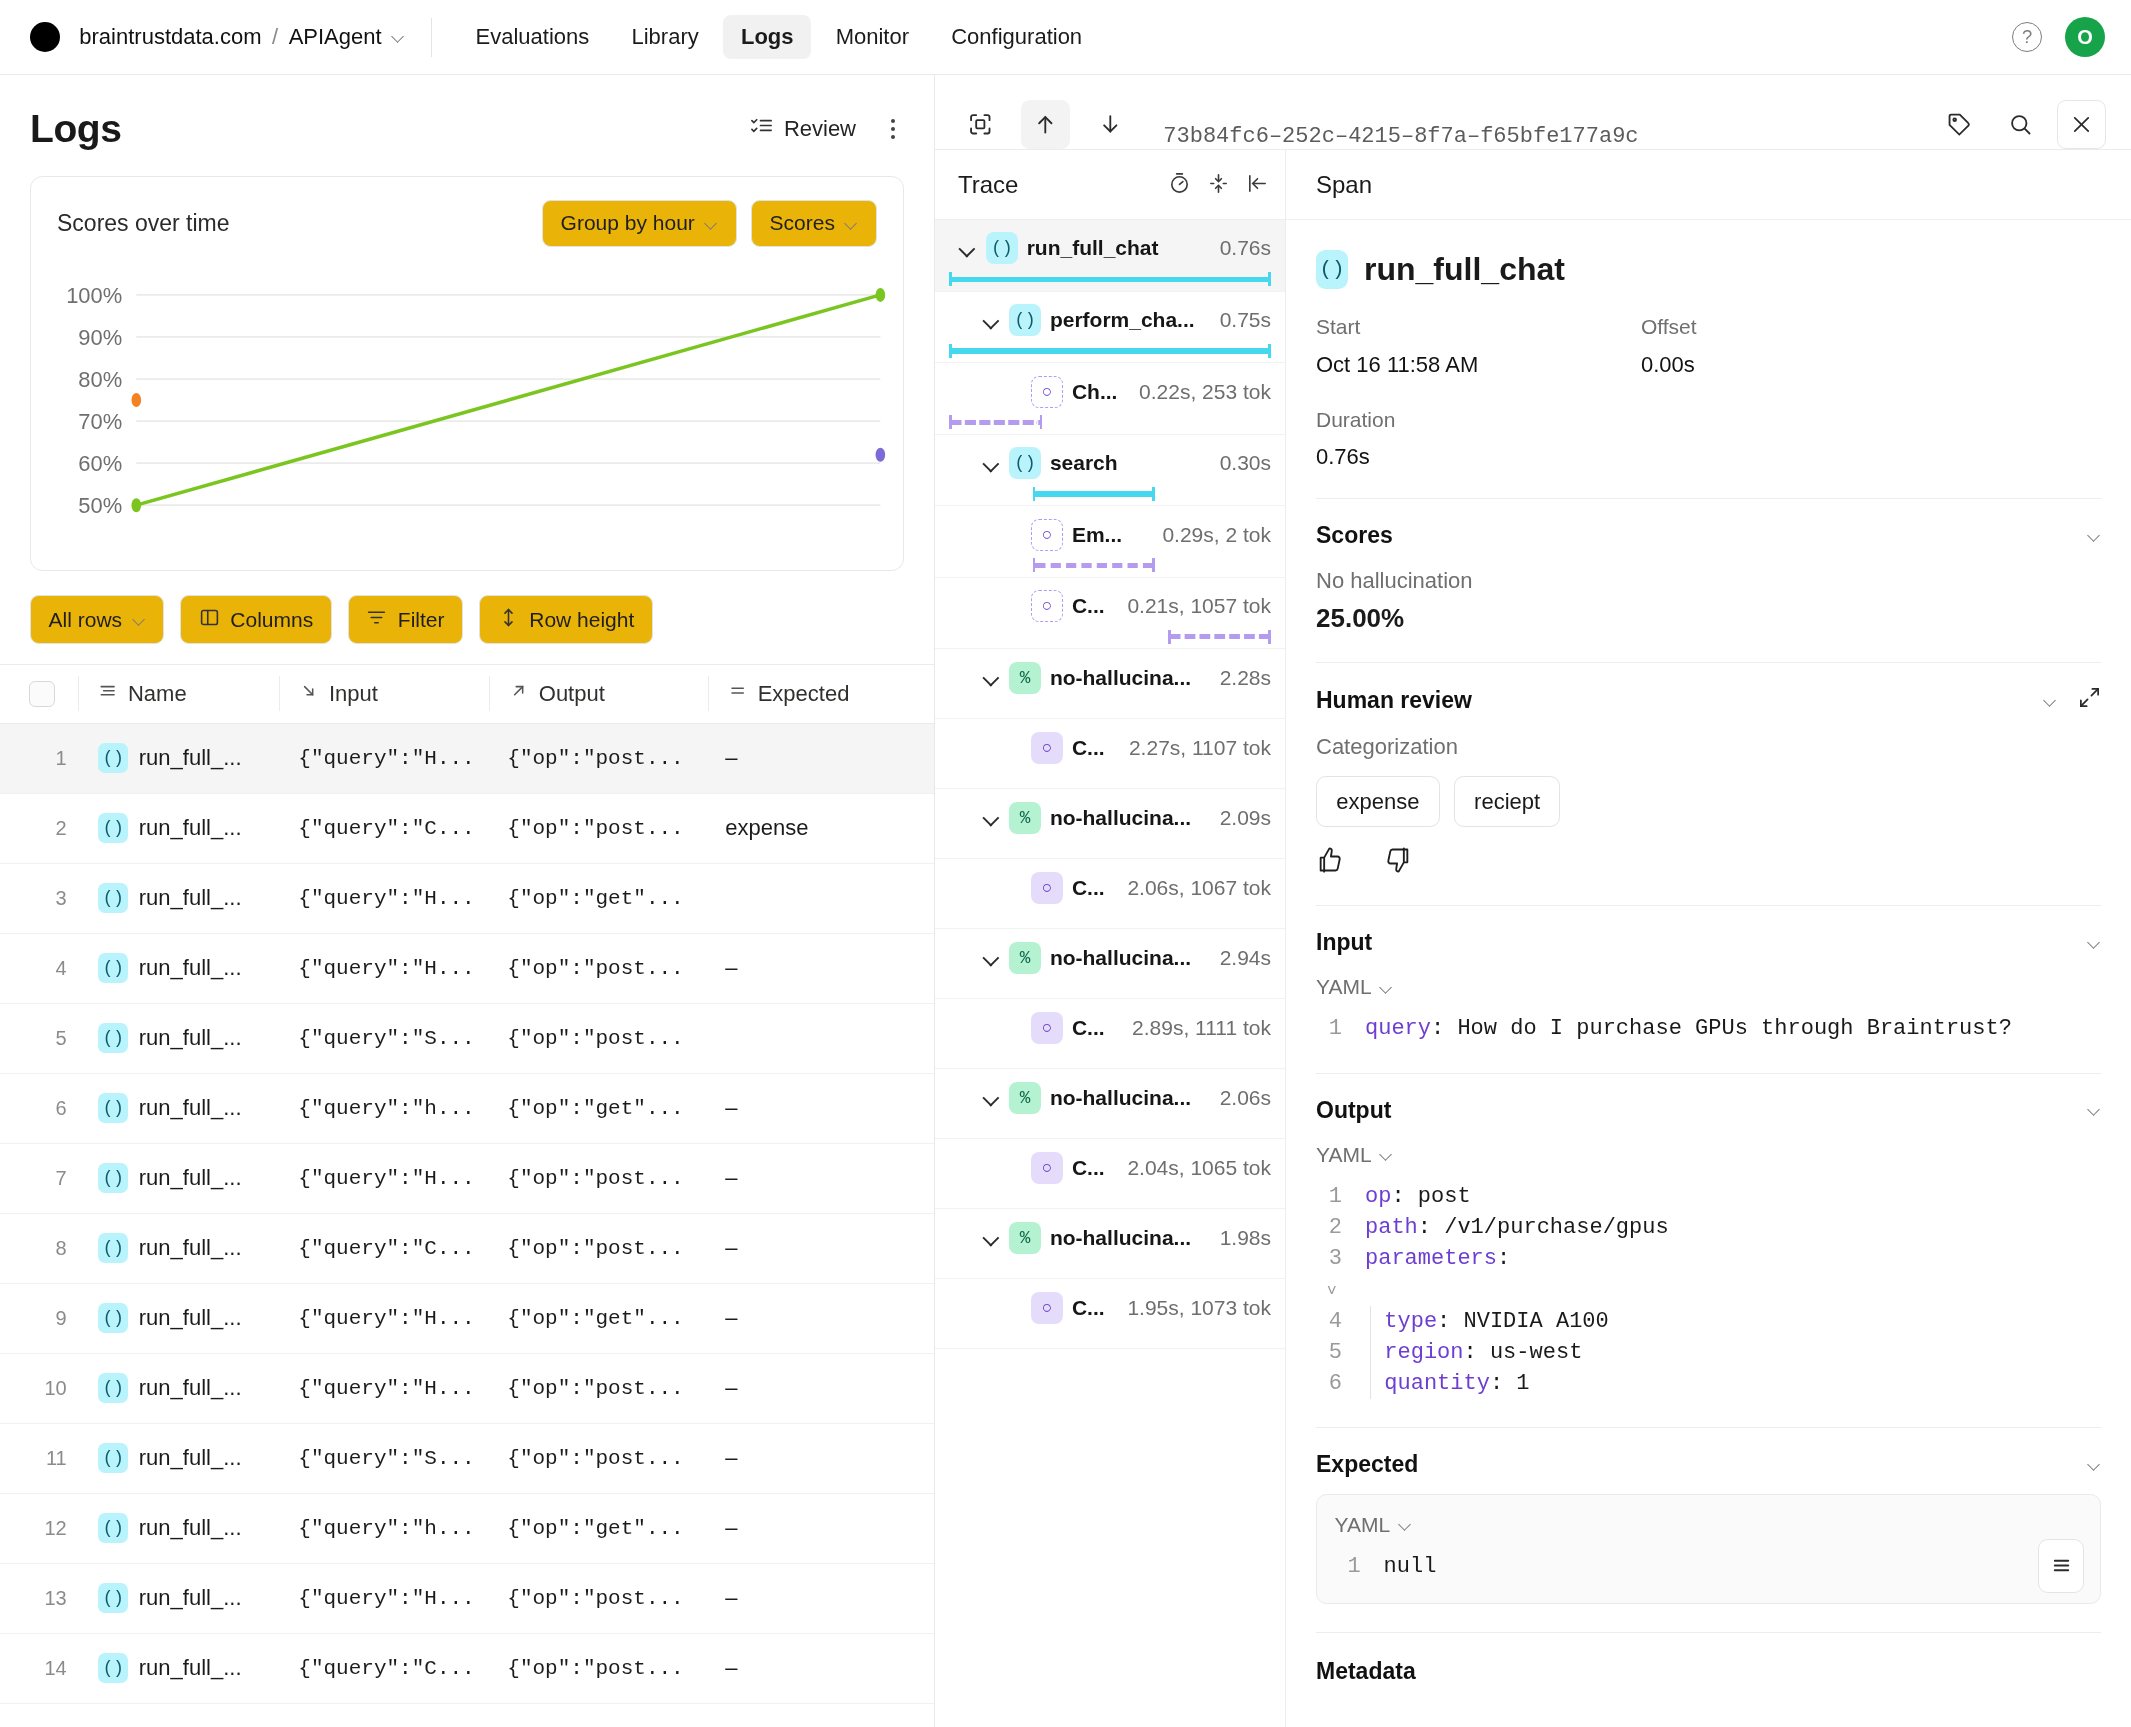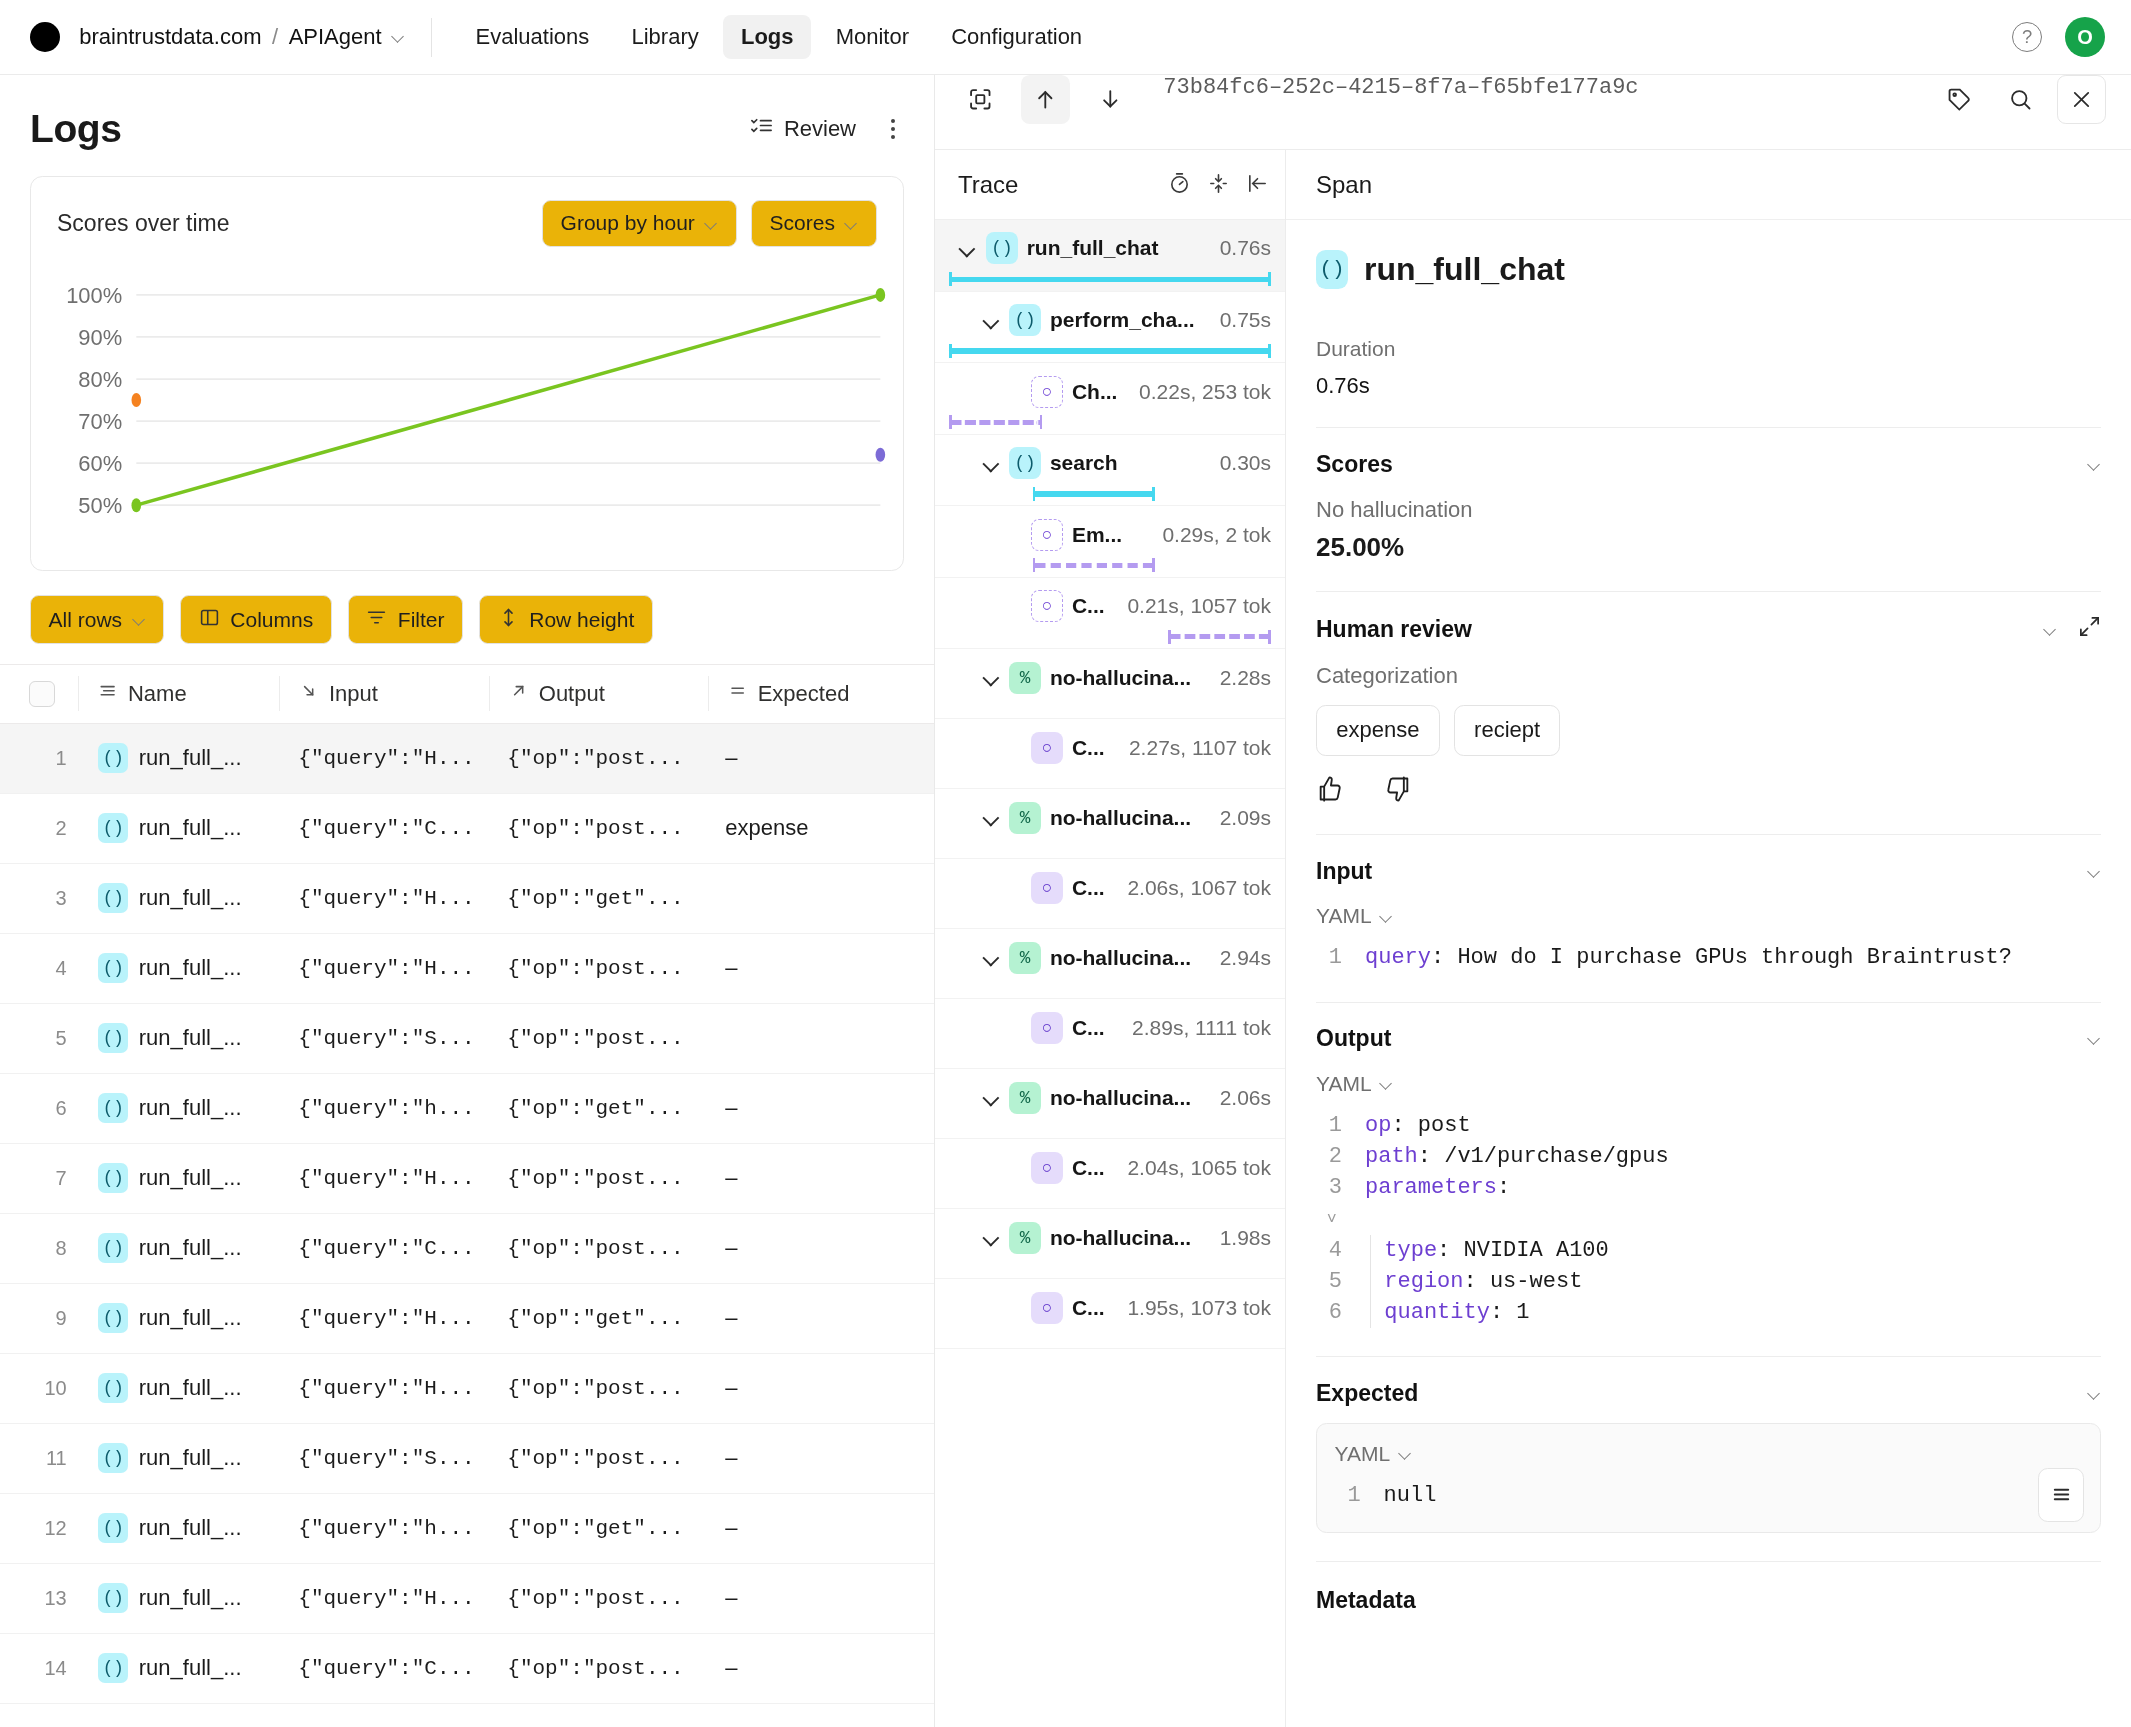--- a/index.html
+++ b/index.html
@@ -128,21 +128,21 @@
     background: #b9f3fb; color: #0d5b6b;
     font-family: "Liberation Mono", monospace; font-size: 17.6px;
     margin-right: 10.5px; vertical-align: middle;
   }
   .name-cell { display:flex; align-items:center; width:200px; flex:0 0 200px; padding-left:19.3px; }
   .name-txt { font-size: 22px; font-family:"Liberation Sans", sans-serif; }
 
   
   .rp-header {
     height: 75px; flex: 0 0 75px;
-    display: flex; align-items: flex-start; gap: 16px;
+    display: flex; align-items: flex-end; gap: 16px;
     padding: 0 24.6px 0 21px; border-bottom: 0.9px solid #ececec;
   }
   .ic-btn {
     width: 49px; height: 49px; border-radius: 8.8px;
     display:flex; align-items:center; justify-content:center; cursor:pointer;
   }
   .ic-btn.sel { background:#f3f3f3; }
   .ic-btn.bordered { border:0.9px solid #e6e6e6; }
   .trace-id {
     font-family: "Liberation Mono", monospace;
@@ -799,20 +799,30 @@
           <div class="span-head">
             <div class="lbl">Span</div>
           </div>
 
           <div class="span-body">
             <div class="span-title">
               <span class="sp-badge fn">()</span>
               <span class="txt">run_full_chat</span>
             </div>
 
+            <div class="meta-grid">
+              <div class="meta-block">
+                <div class="meta-label">Start</div>
+                <div class="meta-val">Oct 16 11:58 AM</div>
+              </div>
+              <div class="meta-block">
+                <div class="meta-label">Offset</div>
+                <div class="meta-val">0.00s</div>
+              </div>
+            </div>
             <div class="meta-grid meta-row2">
               <div class="meta-block">
                 <div class="meta-label">Duration</div>
                 <div class="meta-val">0.76s</div>
               </div>
             </div>
 
             <div class="hr"></div>
 
             <div class="sec-head">

